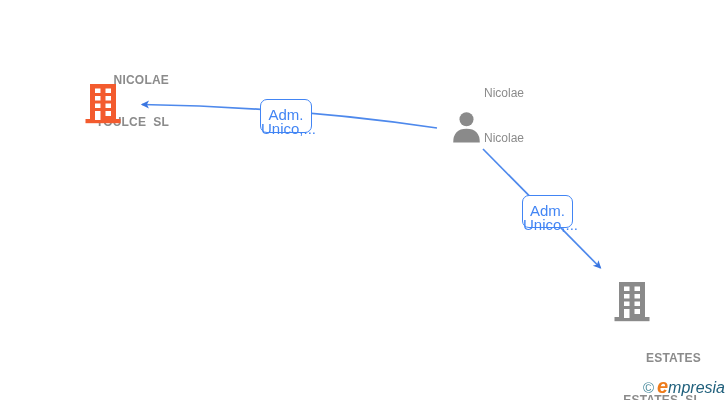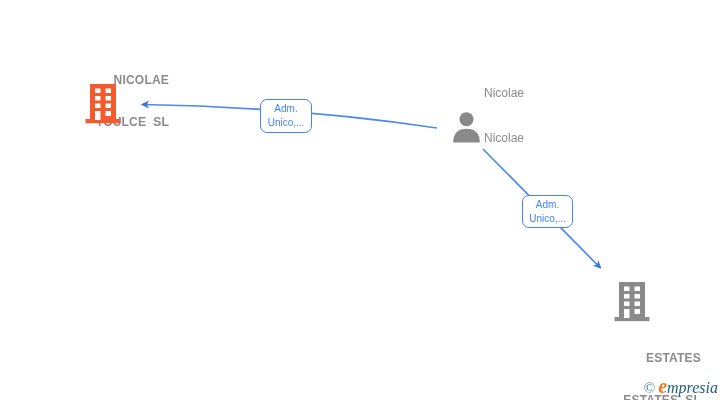--- a/index.html
+++ b/index.html
@@ -47,31 +47,31 @@
     position: absolute;
     cursor: pointer;
   }
   .edge-label {
     position: absolute;
     box-sizing: border-box;
     background: #ffffff;
     border: 1.5px solid #4285f4;
     border-radius: 7px;
     color: #4285f4;
-    font-size: 10px;
+    font-size: 15px;
     line-height: 14px;
     text-align: center;
-    padding-top: 2px;
+    padding-top: 8px;
     cursor: pointer;
   }
   .footer-logo {
     position: absolute;
-    right: 10px;
+    right: 3px;
     bottom: 2px;
-    font-family: Liberation Serif, serif;
+    font-family: Liberation Sans, sans-serif;
     font-style: italic;
     white-space: nowrap;
     cursor: pointer;
   }
   .footer-logo .copyright-sym {
     color: #4a8b9d;
     font-size: 15px;
     font-style: normal;
     margin-right: 3px;
   }

